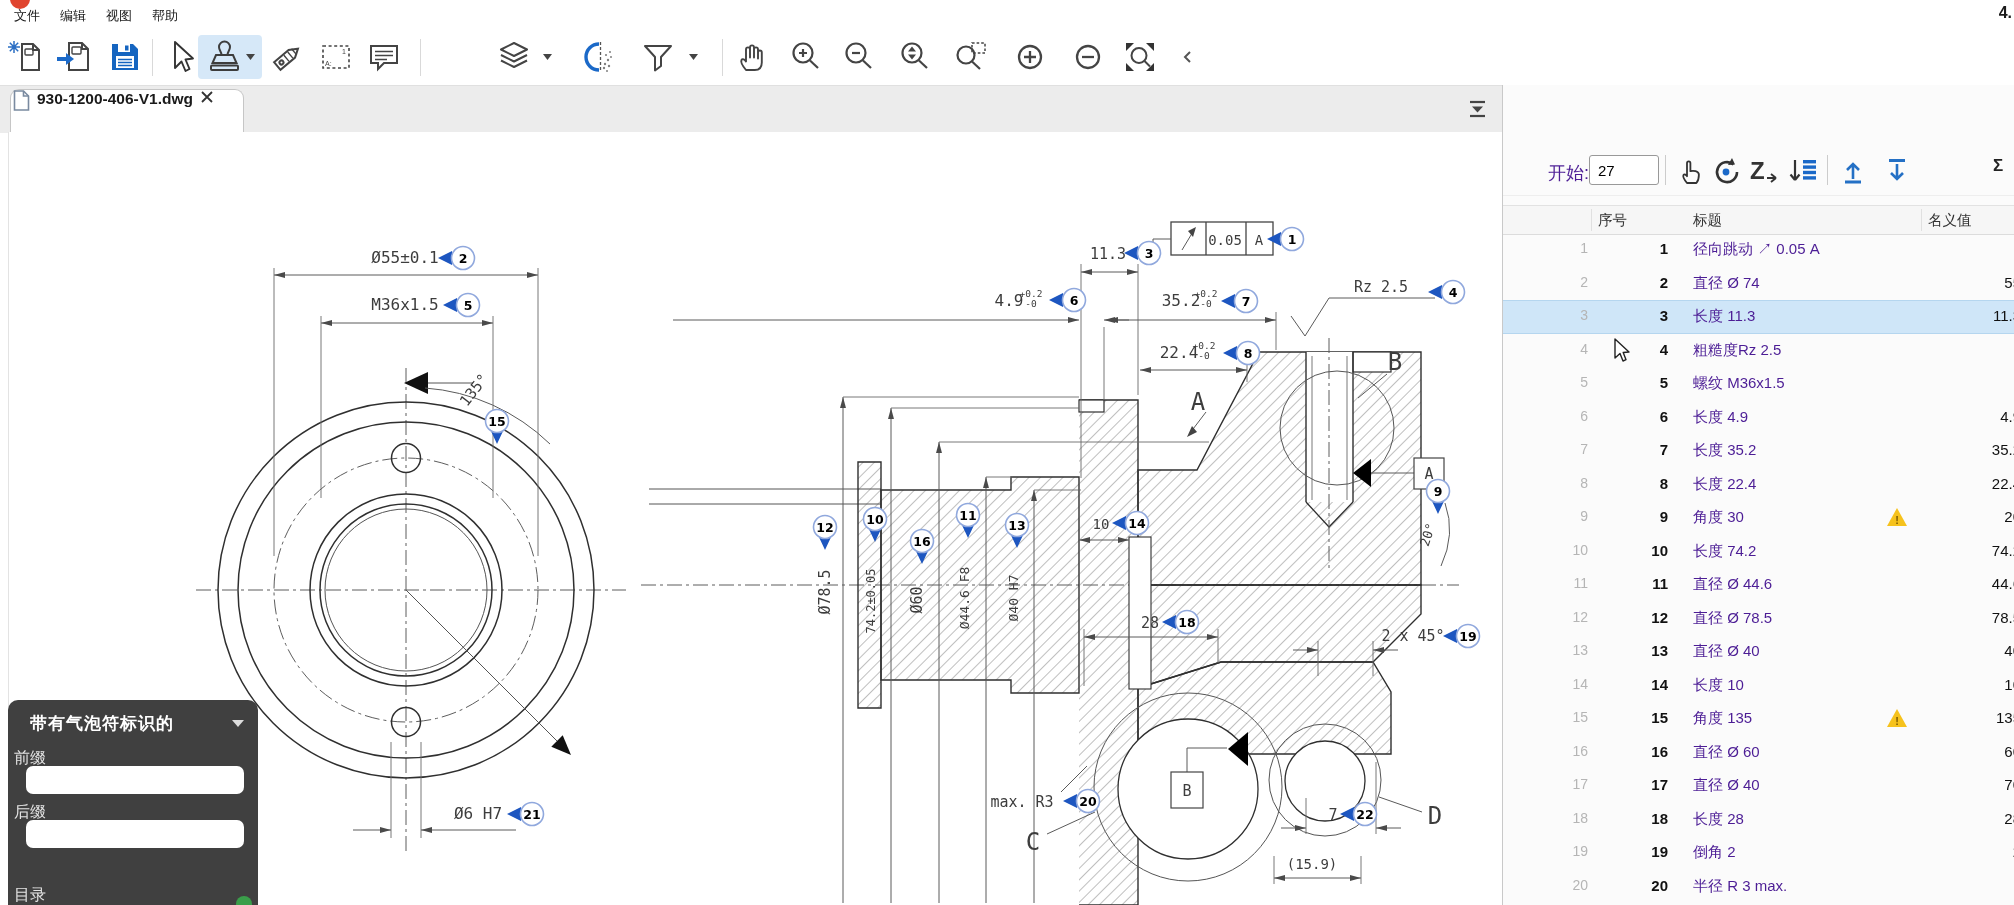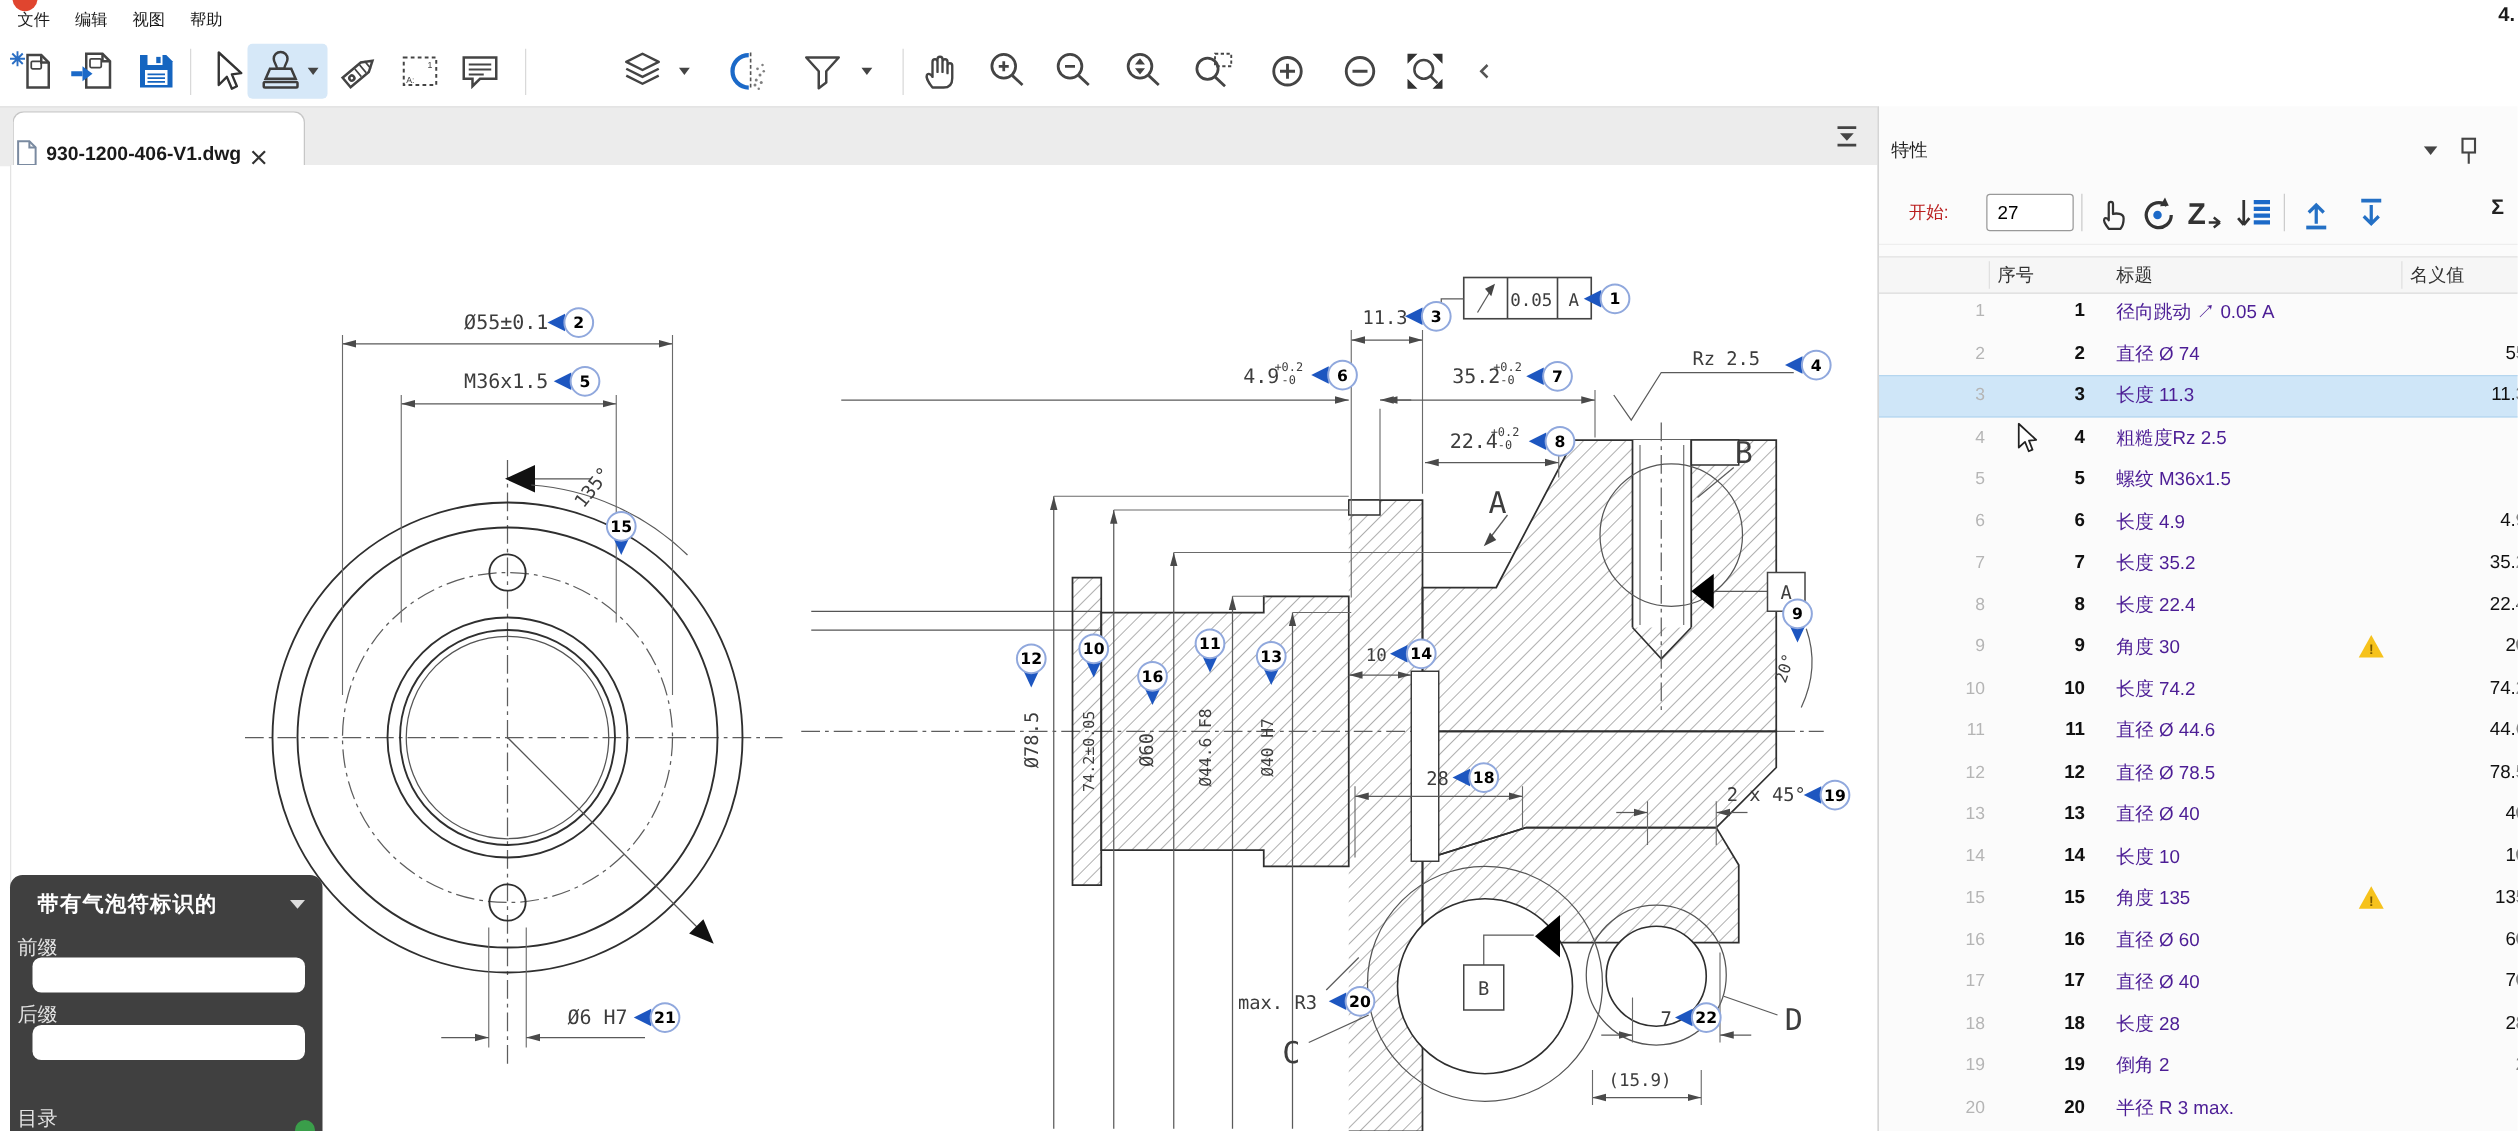--- a/index.html
+++ b/index.html
@@ -12,39 +12,39 @@
   .ver{position:absolute;right:2px;top:4px;font-size:16px;font-weight:bold}
   
   .toolbar{position:absolute;left:0;top:30px;width:2014px;height:55px;background:#fff}
   .ti{position:absolute;top:5px;width:44px;height:44px;display:flex;align-items:center;justify-content:center}
   .tdiv{position:absolute;top:9px;width:1px;height:37px;background:#d9d9d9}
   .stampwrap{position:absolute;left:198px;top:5px;width:64px;height:44px;background:#d6e8f8;border-radius:4px;
              display:flex;align-items:center;justify-content:center;gap:4px}
   
   .tabbar{position:absolute;left:0;top:85px;width:1502px;height:47px;background:#ececec;border-top:1px solid #e0e0e0}
   .tab{position:absolute;left:10px;top:3px;width:234px;height:44px;background:#fff;border:1px solid #c6c6c6;border-bottom:none;
-       border-radius:9px 9px 0 0;display:flex;align-items:flex-end;padding:0 2px;box-sizing:border-box;gap:7px}
+       border-radius:9px 9px 0 0;display:flex;align-items:flex-start;padding:0 2px;box-sizing:border-box;gap:7px}
   .tab-label{font-size:15.5px;font-weight:bold;white-space:nowrap}
   .tablist-btn{position:absolute;left:1468px;top:12px}
   
   .canvas{position:absolute;left:8px;top:132px;width:1494px;height:773px;background:#fff;border-left:1px solid #e3e3e3}
   .dt{fill:#3d3d3d;font-family:"DejaVu Sans Mono","Liberation Mono",monospace;text-anchor:middle}
   .bn{fill:#000;font-family:"DejaVu Sans",sans-serif;font-weight:bold;font-size:12.5px;text-anchor:middle}
   .ol{stroke:#2f2f2f;stroke-width:1.5;fill:none}
   .thin{stroke:#555;stroke-width:1;fill:none}
   .dim{stroke:#5a5a5a;stroke-width:1;fill:none}
   .ext{stroke:#6a6a6a;stroke-width:0.9;fill:none}
   .cl{stroke:#5d5d5d;stroke-width:1;fill:none;stroke-dasharray:15 4 3 4}
   
   .panel{position:absolute;left:1502px;top:85px;width:512px;height:820px;background:#fbfbfb;
          border-left:1px solid #c9c9c9;overflow:hidden}
   .panel-title-row{position:absolute;left:0;top:22px;width:512px;height:30px}
   .panel-title{position:absolute;left:10px;top:4px;font-size:14.5px;color:#222}
   .ctrl-row{position:absolute;left:0;top:62px;width:512px;height:48px;border-bottom:1px solid #eee}
-  .start-label{position:absolute;left:24px;top:14px;font-size:14px;color:#b91c1c}
+  .start-label{position:absolute;left:45px;top:14px;font-size:18px;color:#4c1d95}
   .start-input{position:absolute;left:86px;top:8px;width:58px;height:26px;border:1px solid #999;border-radius:3px;
                font-size:15px;padding-left:8px;font-family:"Liberation Sans",sans-serif}
   .cdiv{position:absolute;top:8px;width:1px;height:30px;background:#ccc}
   .cicon{position:absolute;top:8px}
   .sigma{position:absolute;left:490px;top:9px;font-size:17px;font-weight:bold;color:#222}
   .thead{position:absolute;left:0;top:120px;width:520px;height:28px;background:#f6f6f6;
          border-top:1px solid #e2e2e2;border-bottom:1px solid #dcdcdc;font-size:14.5px;color:#333}
   .thead span{position:absolute;top:5px}
   .thead .sep{position:absolute;top:3px;width:1px;height:22px;background:#e0e0e0}
   .tbody{position:absolute;left:0;top:148px;width:520px}
@@ -562,30 +562,20 @@
         <g>
           <polygon points="1339,814 1353,807 1353,821" fill="#1d56c0"></polygon>
           <circle cx="1364" cy="814" r="11.5" fill="#fff" stroke="#90a8dd" stroke-width="1.6"></circle>
           <text x="1364" y="818.5" class="bn">22</text>
         </g>
       </g>
 </svg>
 </div>
 
 <div class="panel">
-  <div class="panel-title-row">
-    <span class="panel-title">特性</span>
-    <svg style="position:absolute;left:436px;top:10px" width="11" height="8">
-        <path d="M0 0 h11 l-5.5 7 z" fill="#444"></path>
-      </svg>
-    <svg style="position:absolute;left:462px;top:2px" width="22" height="24">
-        <rect x="5" y="2" width="10" height="11" fill="none" stroke="#444" stroke-width="1.7"></rect>
-        <line x1="10" y1="13" x2="10" y2="22" stroke="#444" stroke-width="1.7"></line>
-      </svg>
-  </div>
   <div class="ctrl-row">
     <span class="start-label">开始:</span>
     <input class="start-input" value="27" style="">
     <div class="cdiv" style="left:162px"></div>
     <svg class="cicon" style="left:172px" width="30" height="32">
         <path d="M12 28 c-2 -2.5 -4.5 -6.5 -3.5 -8 c0.8 -1.2 2.8 -0.3 3.5 1.2 l0 -13 c0 -2.4 3.4 -2.4 3.4 0 l0 8 c2.5 -0.8 8.5 -0.5 8.5 3.5 c0 4 -1 6.5 -2.5 8.3 z" fill="none" stroke="#333" stroke-width="1.8" stroke-linejoin="round"></path>
       </svg>
     <svg class="cicon" style="left:206px" width="34" height="32">
         <path d="M24.5 9.5 a10 10 0 1 0 3.5 7.5" fill="none" stroke="#333" stroke-width="2.6"></path>
         <path d="M23 3 l3 6.5 -7 0.5 z" fill="#333"></path>

